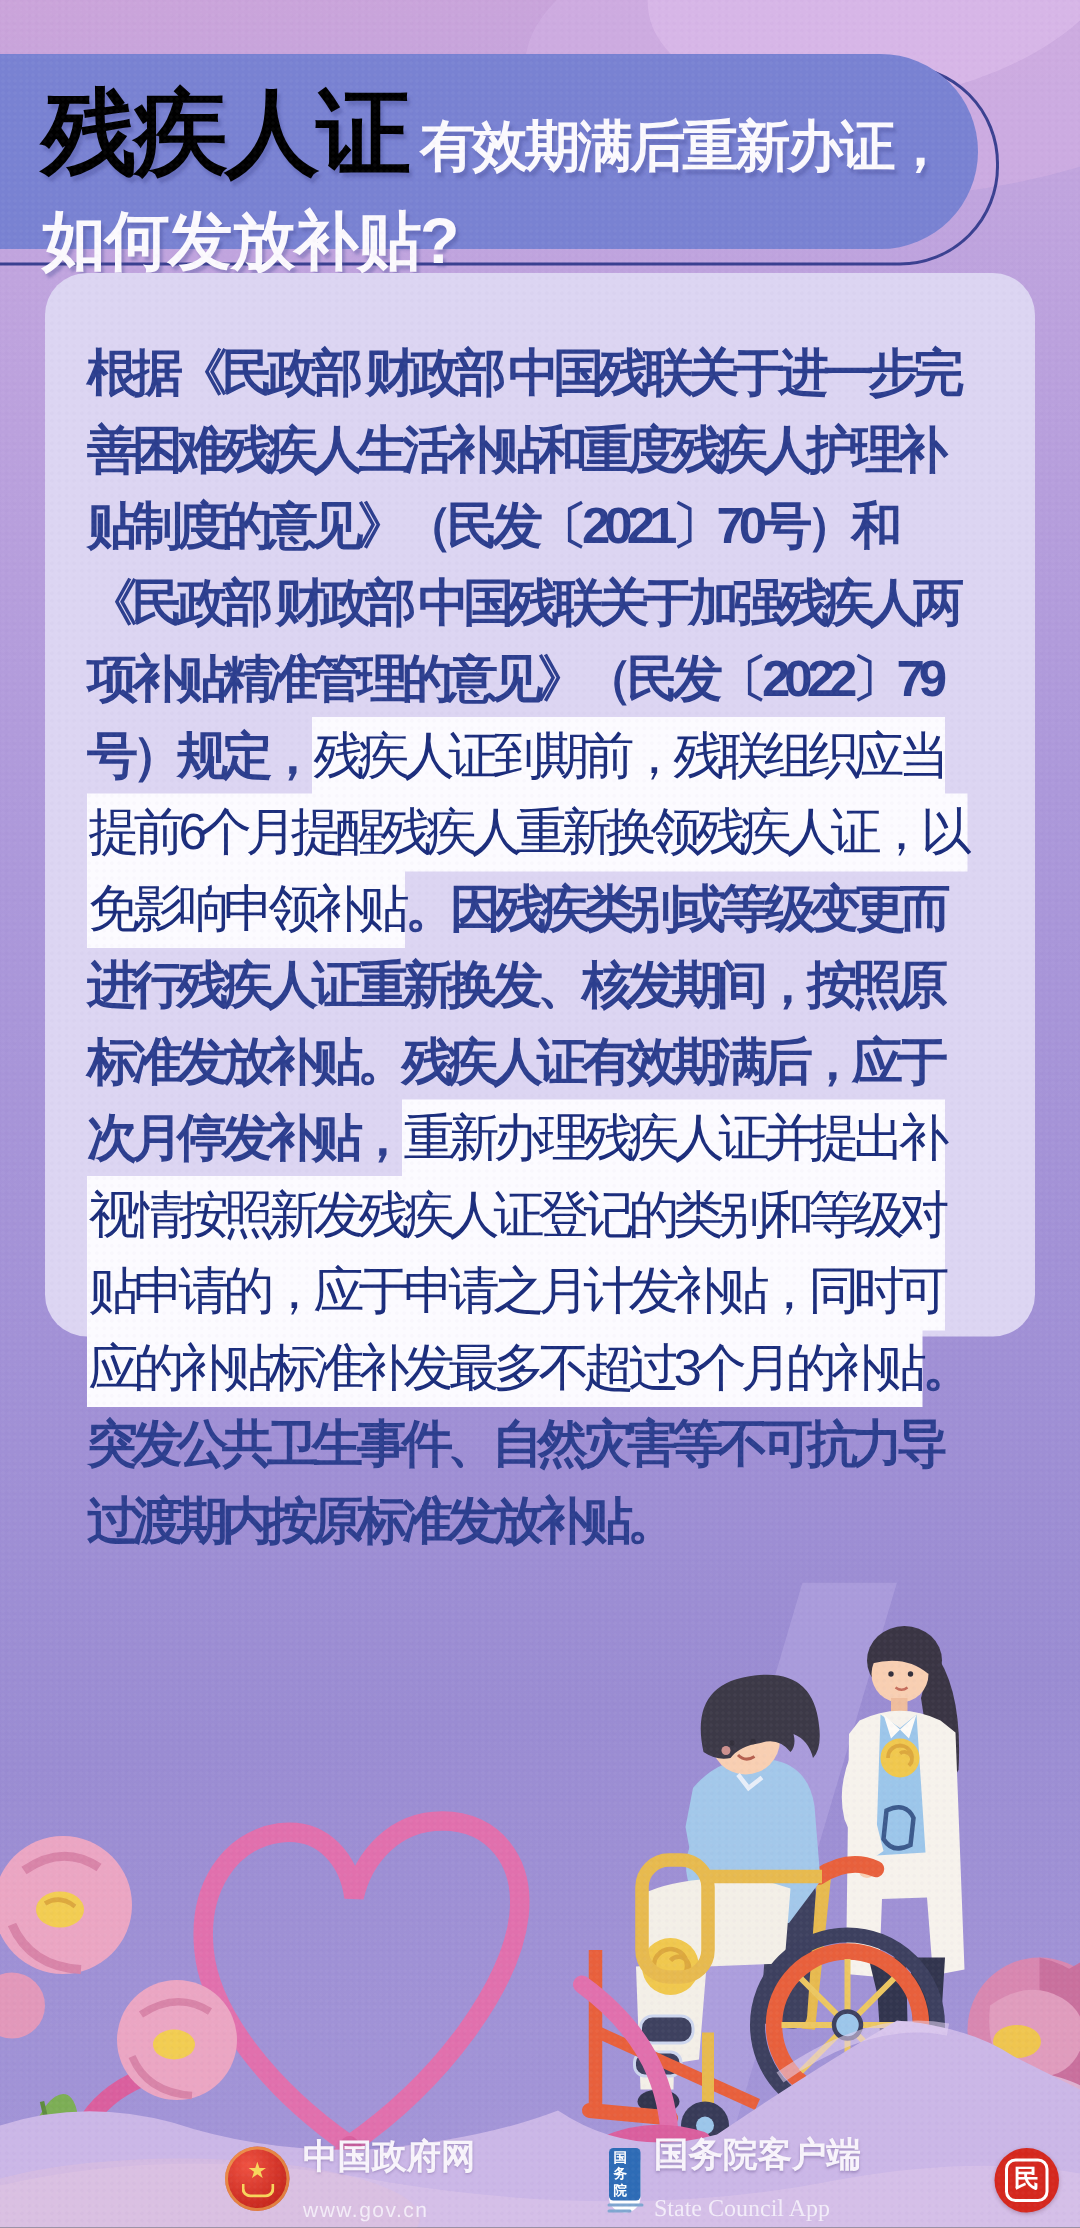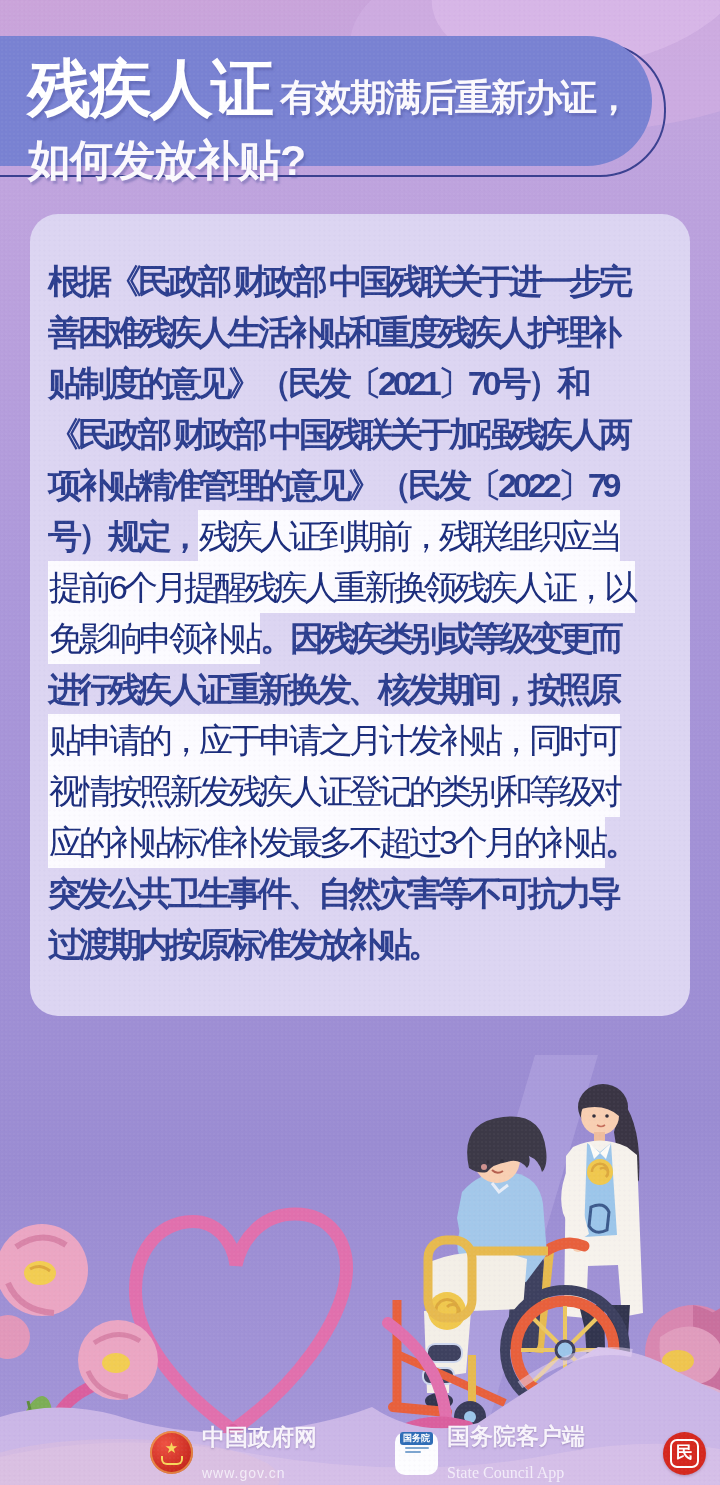--- a/index.html
+++ b/index.html
@@ -13,30 +13,30 @@
     background:#cfaee2;border-radius:45%;transform:rotate(-7deg);opacity:.75;}
   .wave2{position:absolute;top:-104px;right:-30px;width:320px;height:170px;
     background:#d8b7e7;border-radius:50%;transform:rotate(-10deg);opacity:.85;}
   
   .banner-outline{position:absolute;left:-14px;top:43px;width:676px;height:130px;
     border:2px solid #3a4090;border-radius:0 66px 66px 0;z-index:1;}
   .banner{position:absolute;left:-24px;top:36px;width:676px;height:130px;
     background:#7982d2;border-radius:0 66px 66px 0;z-index:2;
     padding:10px 0 0 52px;box-sizing:border-box;}
   .title-line1{display:flex;align-items:baseline;gap:8px;}
-  .title-em{font-size:63px;font-weight:900;color:#ffffff;letter-spacing:-2px;
+  .title-em{font-size:63px;font-weight:900;color:#000000;letter-spacing:-2px;
     text-shadow:2px 3px 2px rgba(70,75,150,.35);font-family:Liberation Serif, serif;}
   .title-rest{font-size:37px;font-weight:800;color:#fbf9fd;letter-spacing:-2px;
     text-shadow:2px 3px 2px rgba(70,75,150,.35);}
   .title-line2{font-size:43px;font-weight:800;color:#fbf9fd;letter-spacing:-1px;
     margin-top:0px;text-shadow:2px 3px 2px rgba(70,75,150,.35);}
   
-  .card{position:absolute;left:30px;top:182px;width:660px;height:802px;
+  .card{position:absolute;left:30px;top:182px;width:660px;height:709px;
     background:#dcd5f2;border-radius:28px;z-index:2;
-    padding:42px 14px 0 18px;box-sizing:border-box;margin-top:32px;}
+    padding:42px 14px 0 28px;box-sizing:border-box;}
   .t-line{height:51px;line-height:51px;white-space:nowrap;font-size:34px;letter-spacing:-4px;}
   .reg{color:#2c3e8e;font-weight:600;}
   .hl{background:#fcfbff;color:#1b2d7c;font-weight:400;padding:7px 1px;}
   
   .illu{position:absolute;left:0;bottom:0;width:720px;height:430px;z-index:3;}
   
   .footer{position:absolute;left:150px;right:14px;top:1424px;height:58px;z-index:4;
     display:flex;align-items:center;justify-content:space-between;}
   .logo-group{display:flex;align-items:center;gap:9px;}
   .logo-text{display:flex;flex-direction:column;line-height:1.05;}
@@ -44,21 +44,21 @@
     text-shadow:0 1px 2px rgba(90,70,130,.4);}
   .logo-sub{font-size:14px;color:rgba(248,244,251,.85);margin-top:17px;letter-spacing:1px;}
   .logo-sub.serif{font-family:"Liberation Serif","DejaVu Serif",serif;font-size:16px;letter-spacing:0;}
   .emblem{width:43px;height:43px;border-radius:50%;flex:0 0 auto;
     background:radial-gradient(circle at 35% 30%,#ef5242,#c8291f 70%);
     box-shadow:inset 0 0 0 2px rgba(244,200,90,.55);
     display:flex;flex-direction:column;align-items:center;justify-content:center;}
   .emblem .star{color:#f7d65c;font-size:15px;line-height:14px;}
   .emblem .gate{width:18px;height:7px;border:2px solid #f7d65c;border-top:none;
     border-radius:0 0 6px 6px;margin-top:1px;}
-  .scapp{width:43px;height:43px;border-radius:10px;background:#fdfdff;flex:0 0 auto;
+  .scapp{width:21px;height:43px;border-radius:10px;background:#fdfdff;flex:0 0 auto;
     display:flex;flex-direction:column;align-items:center;gap:2px;}
   .scapp-pill{background:#2e6cb6;color:#fff;font-size:9px;font-weight:700;
     border-radius:3px;padding:1px 3px;line-height:11px;}
   .scapp-lines{display:flex;flex-direction:column;gap:2px;}
   .scapp-lines i{display:block;width:24px;height:2px;background:#7ea6d0;border-radius:1px;}
   .scapp-lines i:last-child{width:16px;}
   .mca{width:43px;height:43px;border-radius:50%;background:#d5281e;flex:0 0 auto;
     display:flex;align-items:center;justify-content:center;
     box-shadow:0 1px 3px rgba(80,30,60,.3);}
   .mca span{display:block;width:25px;height:25px;border:2.5px solid #fff;border-radius:7px;
@@ -90,22 +90,24 @@
     <div>
         <div class="t-line"><span class="reg">根据《民政部 财政部 中国残联关于进一步完</span></div>
         <div class="t-line"><span class="reg">善困难残疾人生活补贴和重度残疾人护理补</span></div>
         <div class="t-line"><span class="reg">贴制度的意见》（民发〔2021〕70号）和</span></div>
         <div class="t-line"><span class="reg">《民政部 财政部 中国残联关于加强残疾人两</span></div>
         <div class="t-line"><span class="reg">项补贴精准管理的意见》（民发〔2022〕79</span></div>
         <div class="t-line"><span class="reg">号）规定，</span><span class="hl">残疾人证到期前，残联组织应当</span></div>
         <div class="t-line"><span class="hl">提前6个月提醒残疾人重新换领残疾人证，以</span></div>
         <div class="t-line"><span class="hl">免影响申领补贴</span><span class="reg">。因残疾类别或等级变更而</span></div>
         <div class="t-line"><span class="reg">进行残疾人证重新换发、核发期间，按照原</span></div>
+        <div class="t-line"><span class="reg">标准发放补贴。残疾人证有效期满后，应于</span></div>
+        <div class="t-line"><span class="reg">次月停发补贴，</span><span class="hl">重新办理残疾人证并提出补</span></div>
+        <div class="t-line"><span class="hl">视情按照新发残疾人证登记的类别和等级对</span></div>
         <div class="t-line"><span class="hl">贴申请的，应于申请之月计发补贴，同时可</span></div>
-        <div class="t-line"><span class="hl">视情按照新发残疾人证登记的类别和等级对</span></div>
         <div class="t-line"><span class="hl">应的补贴标准补发最多不超过3个月的补贴</span><span class="reg">。</span></div>
         <div class="t-line"><span class="reg">突发公共卫生事件、自然灾害等不可抗力导</span></div>
         <div class="t-line"><span class="reg">过渡期内按原标准发放补贴。</span></div>
       </div>
   </div>
 
   <svg class="illu" viewBox="0 0 720 430" aria-hidden="true">
 
     <polygon points="535,0 598,0 470,430 408,430" fill="#b7a9e4" opacity="0.5"></polygon>
 

